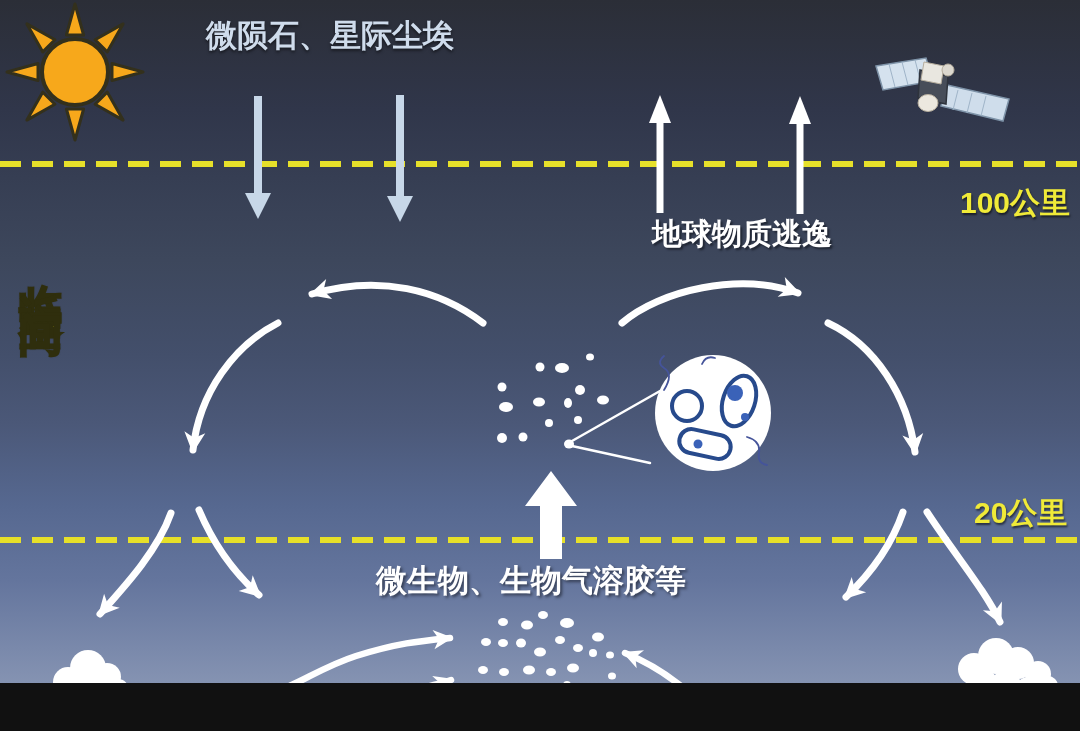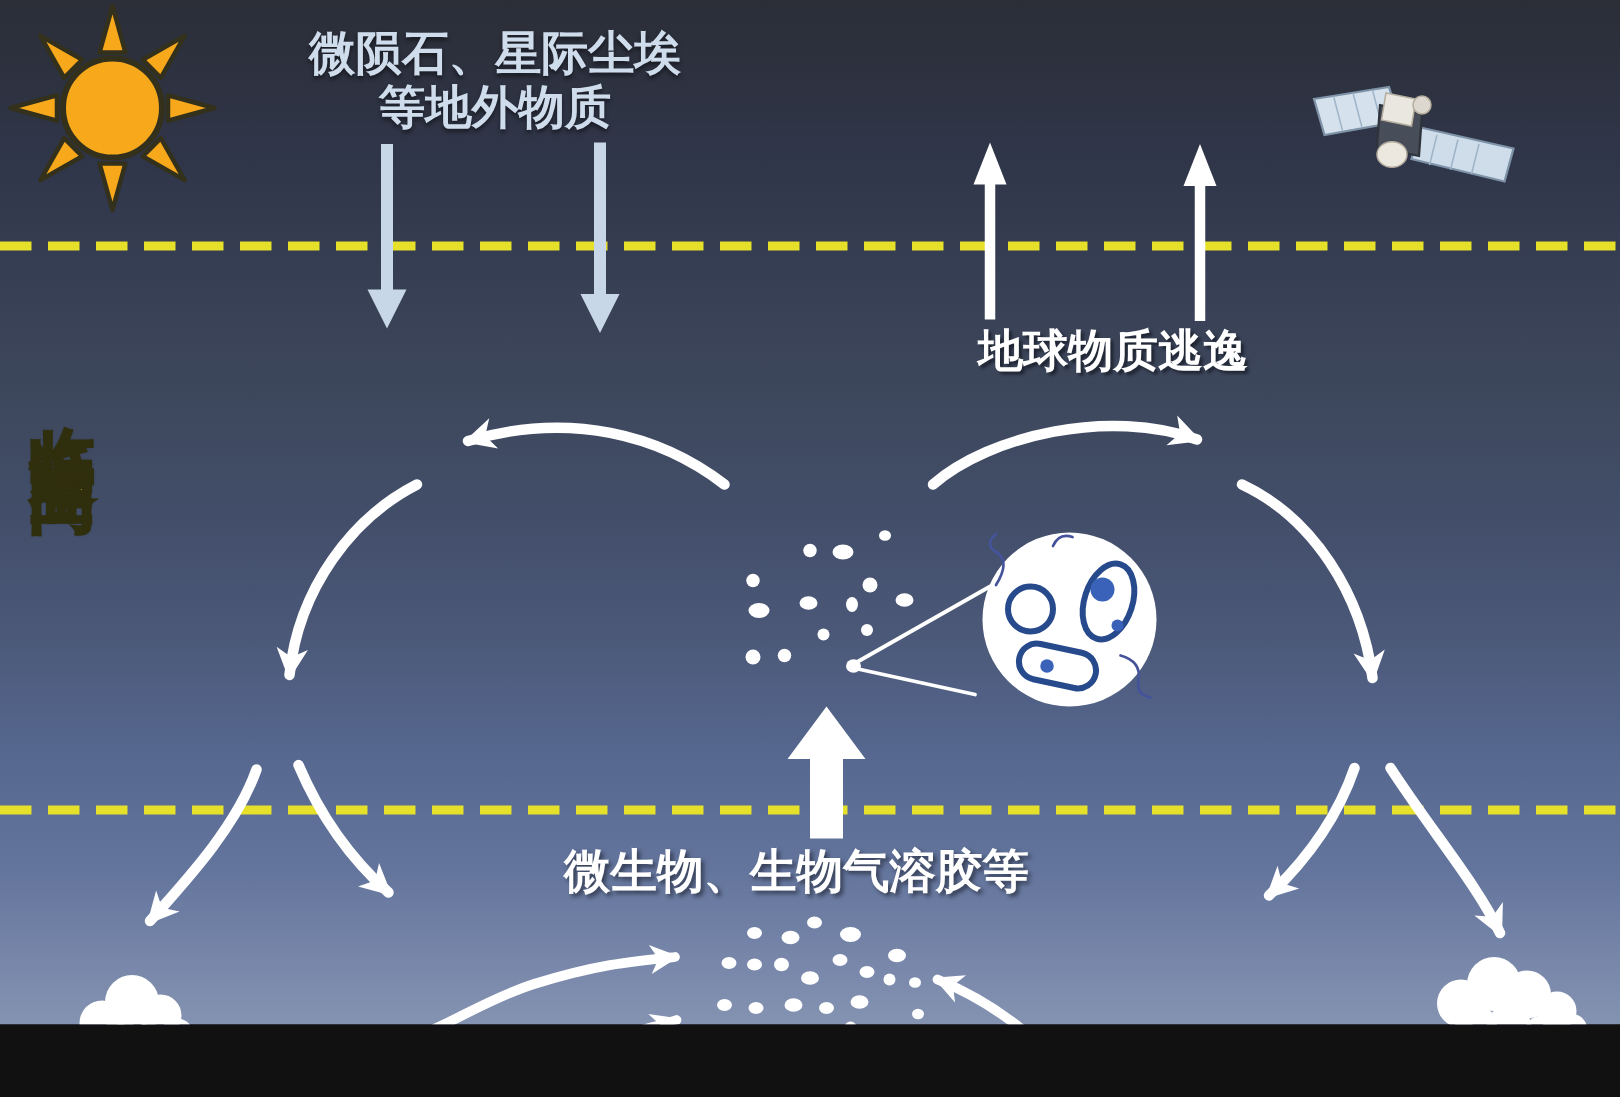--- a/index.html
+++ b/index.html
@@ -240,24 +240,25 @@
         <line class="rain" x1="978" y1="702" x2="966" y2="726"></line>
         <line class="rain" x1="996" y1="704" x2="984" y2="728"></line>
         <line class="rain" x1="1014" y1="706" x2="1002" y2="730"></line>
         <line class="rain" x1="1032" y1="703" x2="1020" y2="727"></line>
       </g>
     </g>
   </svg>
 
   <div class="lbl top-label">
     <div>微陨石、星际尘埃</div>
-    <div>等地外物质</div>
   </div>
 
   <div class="lbl escape-label">地球物质逃逸</div>
 
+  <div class="lbl alt-label alt-100">100公里</div>
+  <div class="lbl alt-label alt-20">20公里</div>
 
   <div class="lbl near-space">临近空间</div>
 
   <div class="lbl bio-label">微生物、生物气溶胶等</div>
 
   <div class="lbl watermark">快传号／奋斗只为优质生活</div>
 </div>
 
 </body></html>

